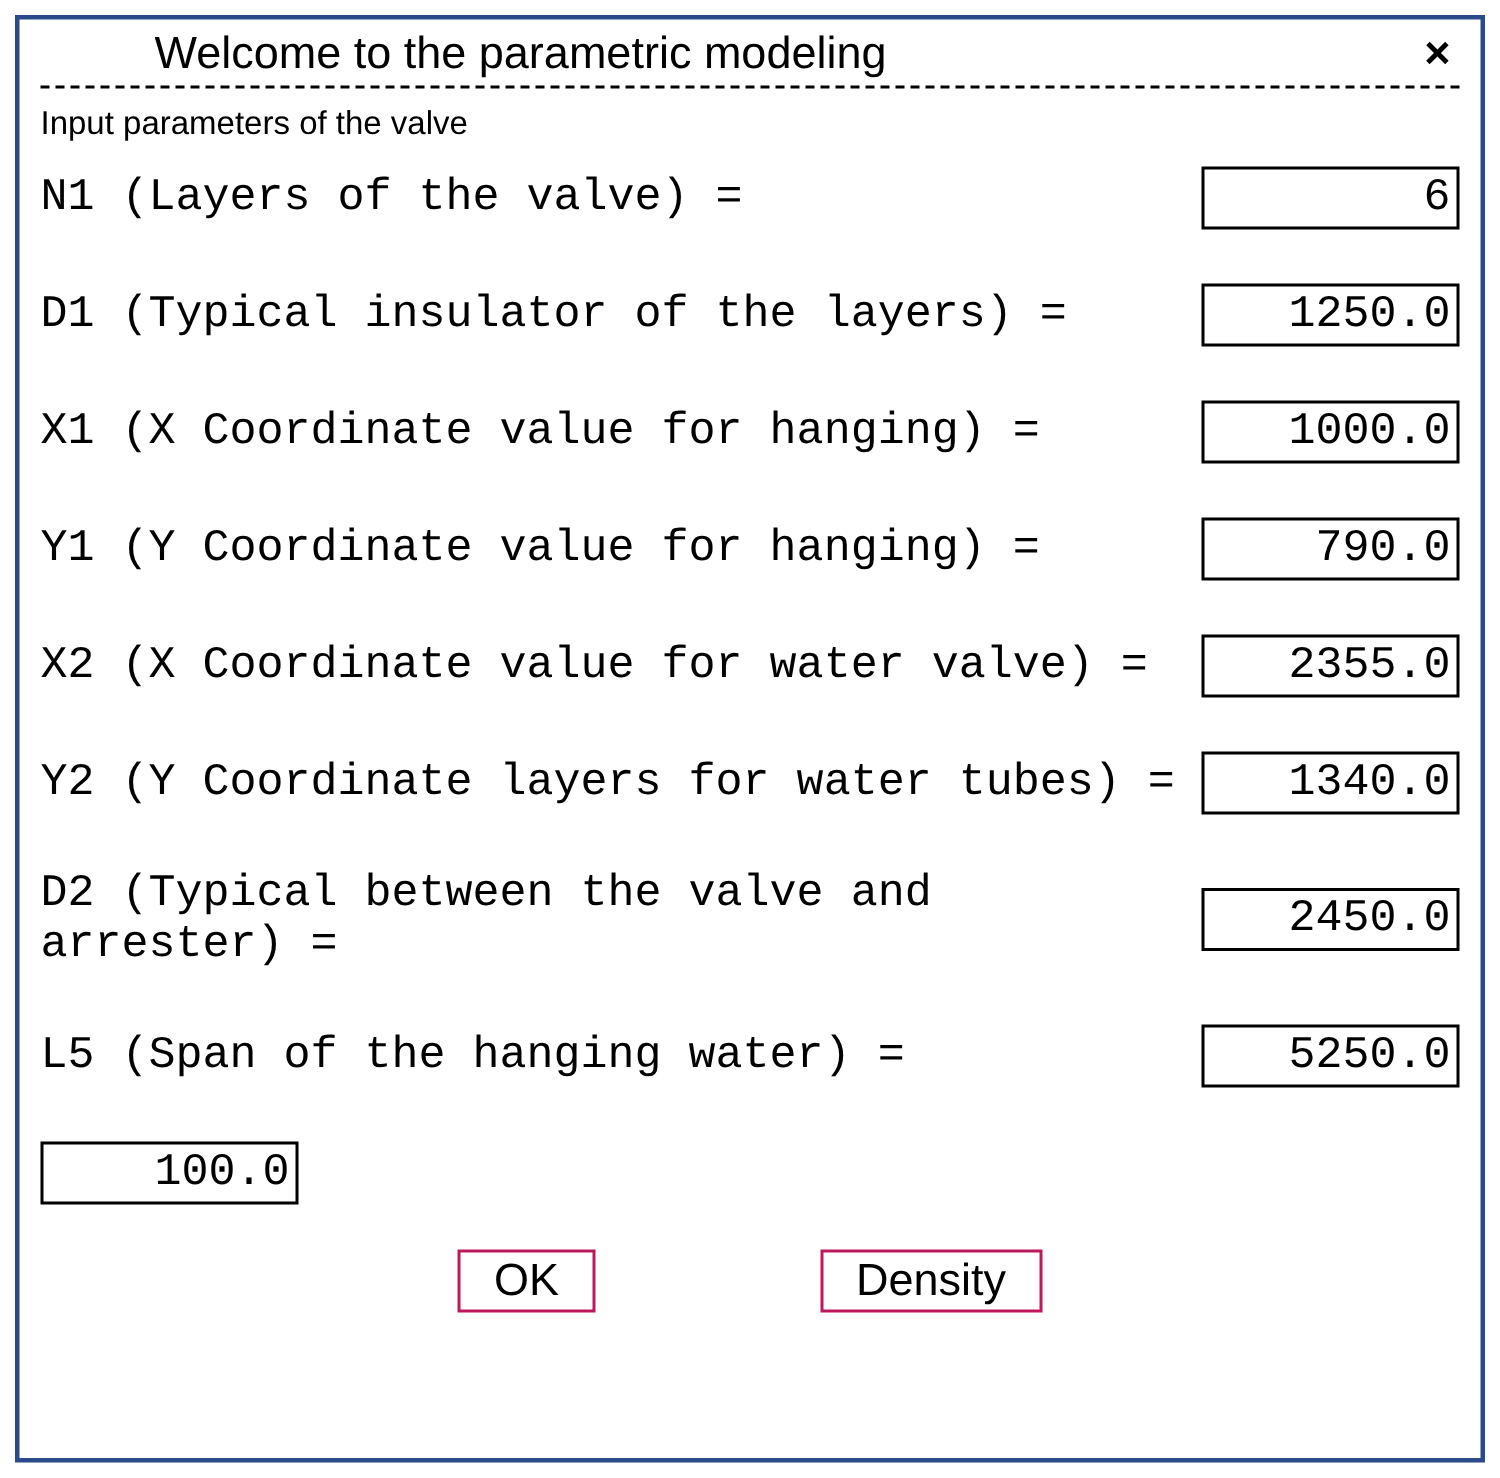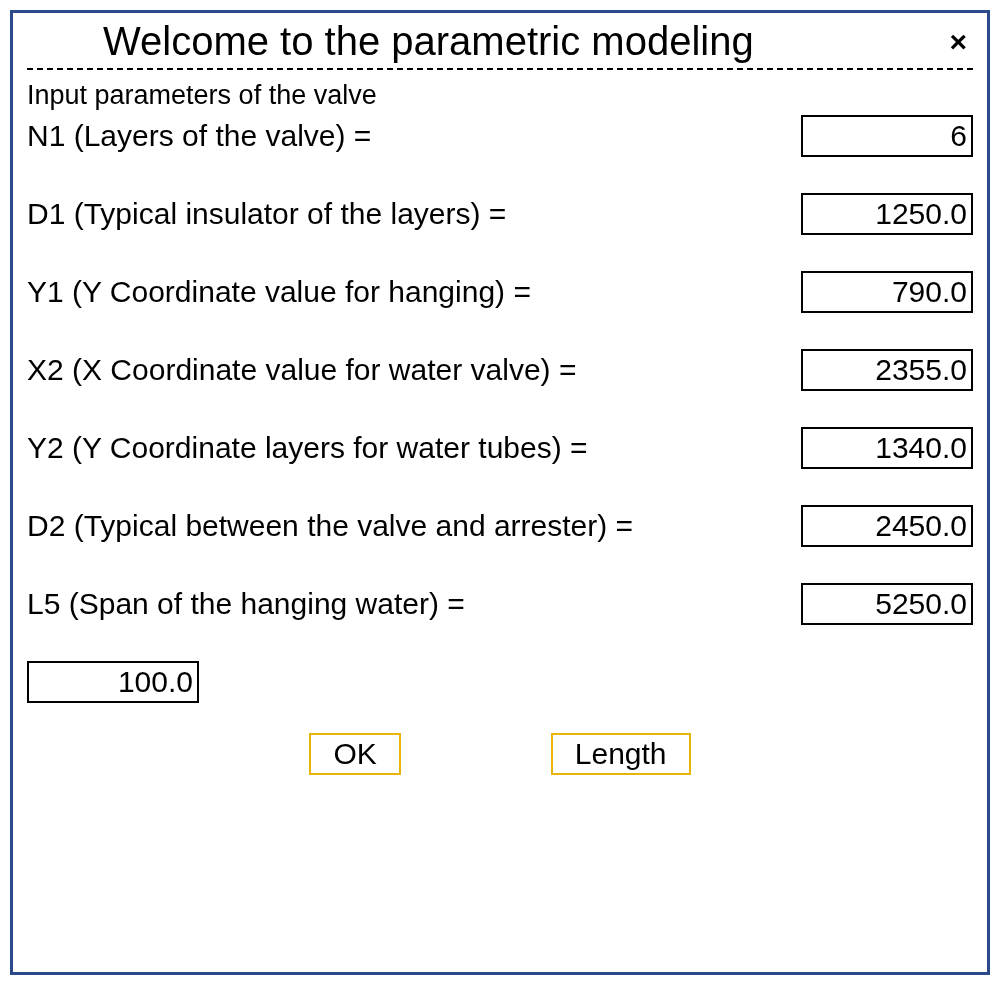--- a/index.html
+++ b/index.html
@@ -24,42 +24,43 @@
     .titlebar {
       display: flex;
       justify-content: space-between;
       align-items: center;
       padding-bottom: 4px;
       border-bottom: 2px dashed #000;
     }
     .titlebar-title {
       flex: 1;
       padding-left: 76px;
-      font-size: 40px;
+      font-size: 30px;
     }
     .close-icon {
       font-size: 30px;
       font-weight: bold;
       padding-right: 6px;
       cursor: pointer;
     }
     .section-header {
       margin-top: 10px;
-      margin-bottom: 0;
-      font-size: 27px;
+      margin-bottom: 12px;
+      font-size: 22px;
     }
     .form-rows {
       display: flex;
       flex-direction: column;
     }
     .form-row {
       display: flex;
       align-items: center;
       justify-content: space-between;
       margin-bottom: 36px;
+      font-family: Liberation Mono, monospace;
     }
     .form-row:first-child {
       margin-top: 4px;
     }
     .form-label {
       font-size: 30px;
     }
     .form-input {
       width: 172px;
       height: 42px;
@@ -70,21 +71,21 @@
       font-family: inherit;
       background: #fff;
     }
     .button-bar {
       display: flex;
       justify-content: center;
       gap: 150px;
       margin-top: -6px;
     }
     .btn {
-      border: 2px solid #eab308;
+      border: 2px solid #be185d;
       background: #fff;
       font-size: 30px;
       font-family: inherit;
       padding: 2px 22px;
       cursor: pointer;
     }
   </style>
 </head>
 <body>
 
@@ -101,20 +102,24 @@
     <div class="form-row">
       <span class="form-label">N1 (Layers of the valve) =</span>
       <input class="form-input" type="text" value="6" style="">
     </div>
 
     <div class="form-row">
       <span class="form-label">D1 (Typical insulator of the layers) =</span>
       <input class="form-input" type="text" value="1250.0" style="">
     </div>
 
+    <div class="form-row">
+      <span class="form-label">X1 (X Coordinate value for hanging) =</span>
+      <input class="form-input" type="text" value="1000.0" style="">
+    </div>
 
     <div class="form-row">
       <span class="form-label">Y1 (Y Coordinate value for hanging) =</span>
       <input class="form-input" type="text" value="790.0" style="">
     </div>
 
 
     <div class="form-row">
       <span class="form-label">X2 (X Coordinate value for water valve) =</span>
       <input class="form-input" type="text" value="2355.0" style="">
@@ -136,15 +141,15 @@
     </div>
 
     <div class="form-row">
       <input class="form-input" type="text" value="100.0" style="">
     </div>
 
   </div>
 
   <div class="button-bar">
     <button class="btn">OK</button>
-    <button class="btn">Length</button>
+    <button class="btn">Density</button>
   </div>
 </div>
 
 </body></html>

